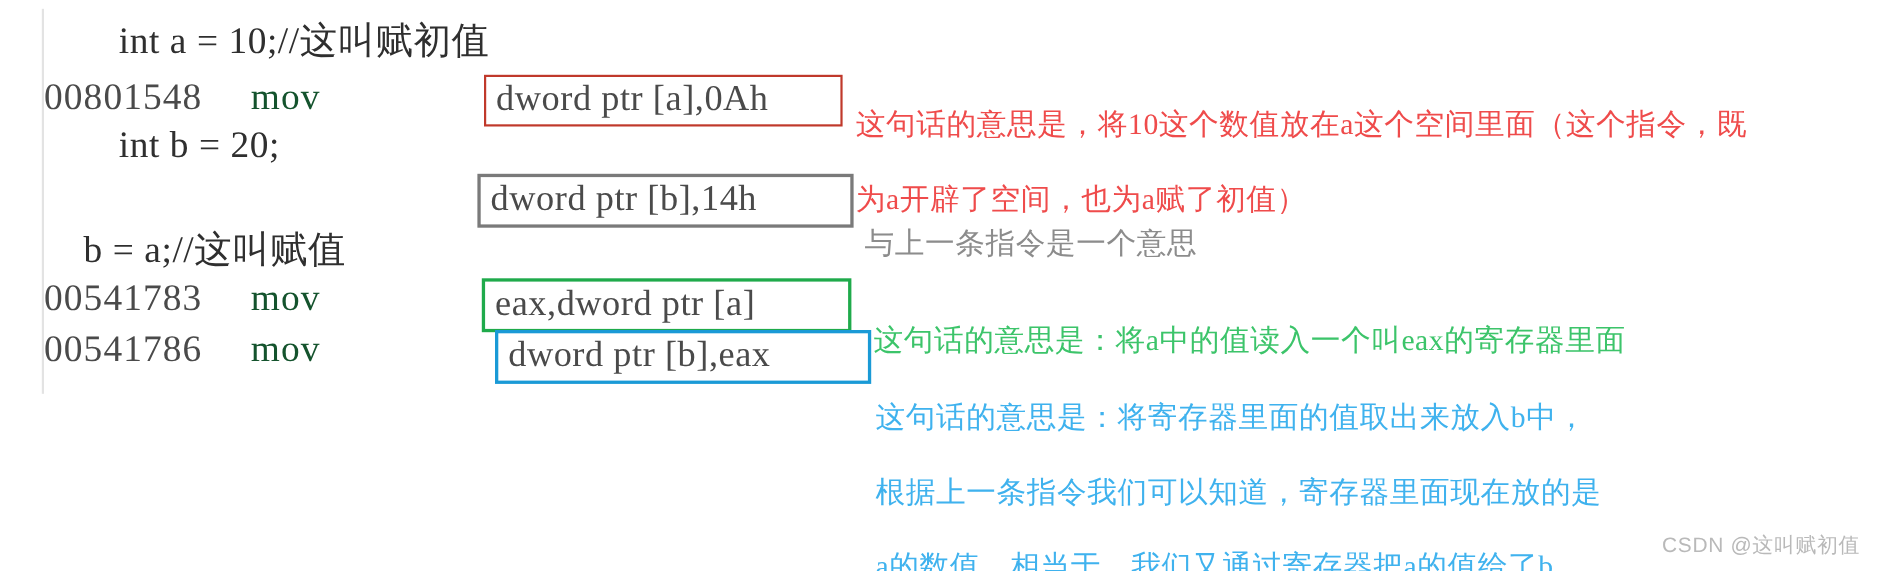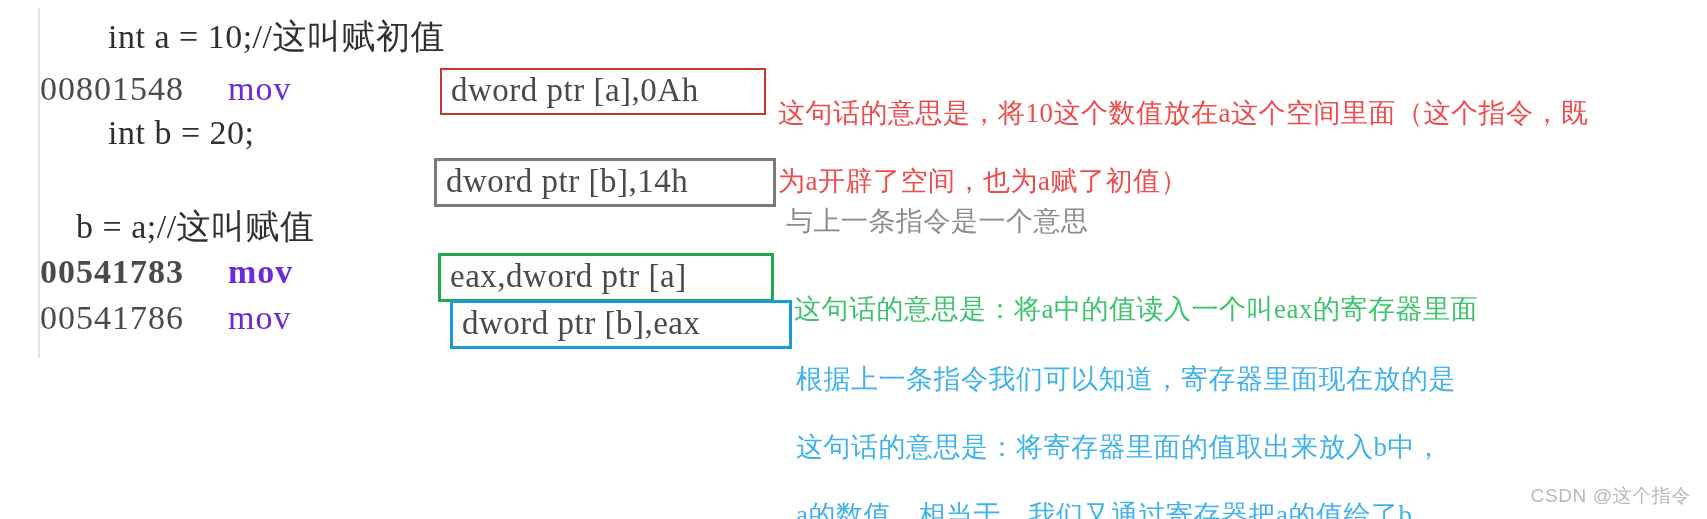--- a/index.html
+++ b/index.html
@@ -49,21 +49,21 @@
   
   .asm-addr {
     font-family: "Liberation Serif", "DejaVu Serif", serif;
     font-size: 34px;
     color: #4a4a4a;
     letter-spacing: 1px;
   }
   .asm-mnemonic {
     font-family: "Liberation Serif", "DejaVu Serif", serif;
     font-size: 34px;
-    color: #6d28d9;
+    color: #14532d;
     margin-left: 44px;
     letter-spacing: 1px;
   }
 
   
   .operand-box {
     position: absolute;
     font-family: "Liberation Serif", "DejaVu Serif", serif;
     font-size: 33px;
     color: #4a4a4a;
@@ -129,21 +129,21 @@
     <span class="asm-addr">00801548</span><span class="asm-mnemonic">mov</span>
   </div>
   <div class="operand-box box-red" style="left:440px; top:68px; width:326px;">dword ptr [a],0Ah</div>
 
   <div class="row src-line" style="left:108px; top:114px;">int b = 20;</div>
 
   <div class="operand-box box-gray" style="left:434px; top:158px; width:342px;">dword ptr [b],14h</div>
 
   <div class="row src-line" style="left:76px; top:204px;">b = a;//这叫赋值</div>
 
-  <div class="row" style="left:40px; top:253px;font-weight:bold;">
+  <div class="row" style="left:40px; top:253px;">
     <span class="asm-addr">00541783</span><span class="asm-mnemonic">mov</span>
   </div>
   <div class="operand-box box-green" style="left:438px; top:253px; width:336px;">eax,dword ptr [a]</div>
 
   <div class="row" style="left:40px; top:299px;">
     <span class="asm-addr">00541786</span><span class="asm-mnemonic">mov</span>
   </div>
   <div class="operand-box box-blue" style="left:438px; top:300px; width:342px;margin-left:12px;">dword ptr [b],eax</div>
 
   <div class="stray-glyph" style="left:250px; top:344px;">a</div>
@@ -157,18 +157,18 @@
 
 <div class="annot annot-gray" style="left:786px; top:170px;">
   <span class="annot-line">与上一条指令是一个意思</span>
 </div>
 
 <div class="annot annot-green" style="left:794px; top:258px;">
   <span class="annot-line">这句话的意思是：将a中的值读入一个叫eax的寄存器里面</span>
 </div>
 
 <div class="annot annot-blue" style="left:796px; top:328px;">
+  <span class="annot-line">这句话的意思是：将寄存器里面的值取出来放入b中，</span>
   <span class="annot-line">根据上一条指令我们可以知道，寄存器里面现在放的是</span>
-  <span class="annot-line">这句话的意思是：将寄存器里面的值取出来放入b中，</span>
   <span class="annot-line">a的数值，相当于，我们又通过寄存器把a的值给了b。</span>
 </div>
 
-<div class="watermark">CSDN @这个指令</div>
+<div class="watermark">CSDN @这叫赋初值</div>
 
 </body></html>

